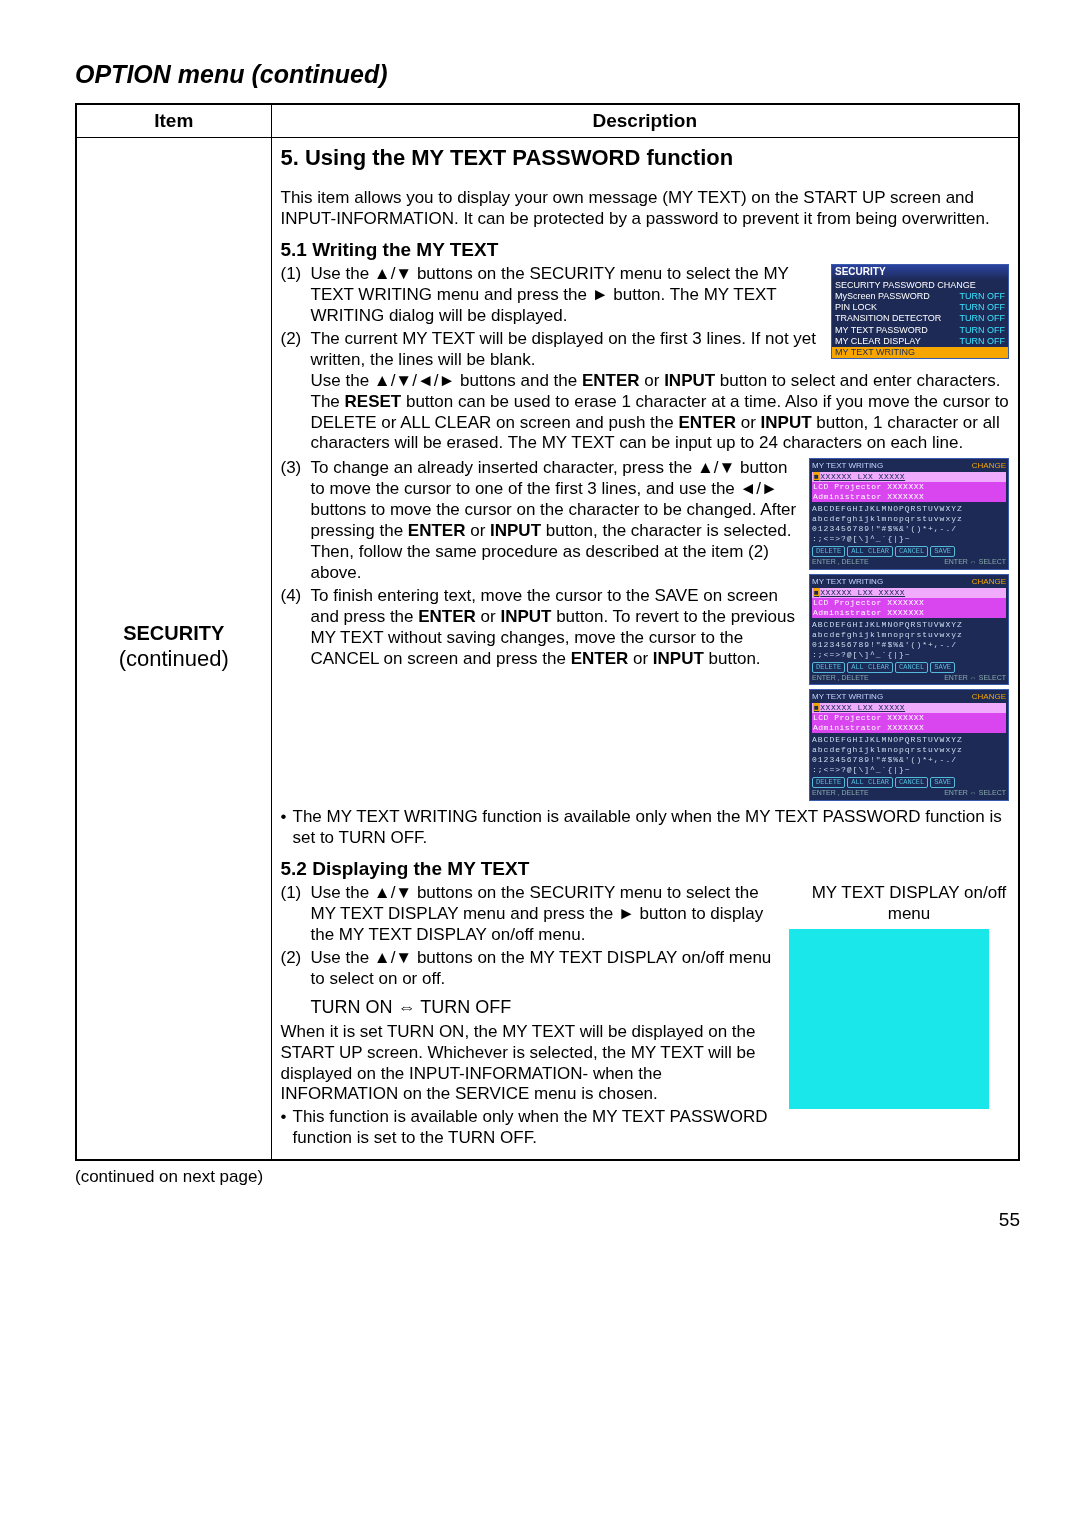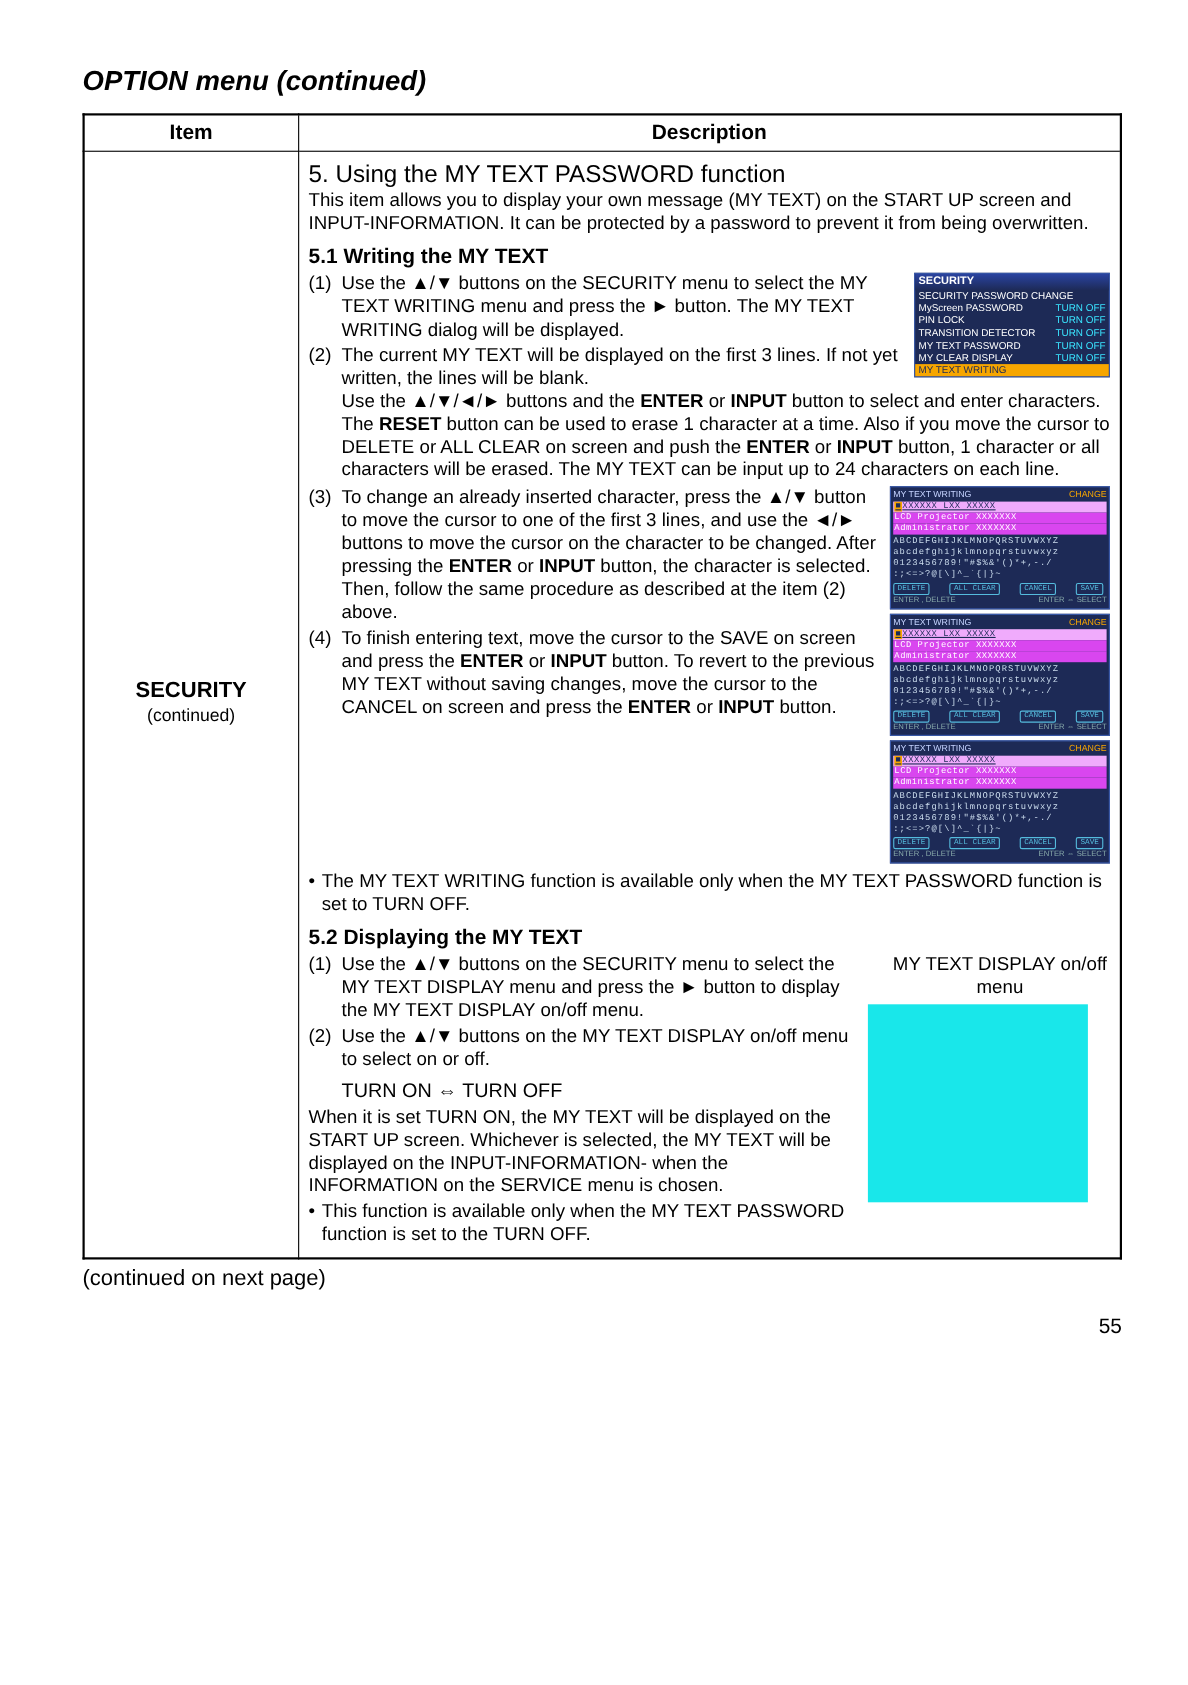--- a/index.html
+++ b/index.html
@@ -62,22 +62,22 @@
     border: 1px solid #000;
     vertical-align: top;
     padding: 6px 9px 10px 9px;
     font-size: 17px;
     line-height: 1.23;
   }
   col.col-item { width: 195px; }
   col.col-desc { }
   .item-cell { text-align: center; vertical-align: middle !important; }
   .item-name { font-weight: bold; font-size: 20px; }
-  .item-sub { font-size: 16px; }
-  .sec-h1 { font-size: 22px; font-weight: normal; margin-bottom: 1px; }
+  .item-sub { font-size: 22px; }
+  .sec-h1 { font-size: 22px; font-weight: bold; margin-bottom: 17px; }
   .sec-h2 { font-size: 19px; font-weight: bold; margin: 8px 0 3px; }
   .step { position: relative; padding-left: 30px; margin: 2px 0; }
   .step .num { position: absolute; left: 0; top: 0; }
   .bullet { position: relative; padding-left: 12px; margin-top: 2px; }
   .bullet::before { content: "•"; position: absolute; left: 0; top: 0; }
   .float-right-block {
     float: right;
     margin-left: 6px;
   }
   .sec-menu {
@@ -110,37 +110,37 @@
     margin-bottom:4px;
     font-family: 'Courier New', monospace;
   }
   .char-dialog .top { display:flex; justify-content:space-between; font-size:8px; color:#c5d3ff; margin-bottom:1px; font-family:Arial,sans-serif; }
   .char-dialog .top .orange { color:#f7a600; }
   .char-dialog .line { background:#d946ef; color:#fff; letter-spacing:0.5px; padding:0 1px; white-space:nowrap; overflow:hidden; }
   .char-dialog .line.hi { background:#f0abfc; color:#1d2a56;text-decoration:underline; }
   .char-dialog .cursor { background:#f7a600; color:#1d2a56; padding:0 1px; }
   .char-dialog .grid { margin:2px 0; letter-spacing:1px; font-size:8px; color:#cde; }
   .char-dialog .grid .row-g { white-space:nowrap; overflow:hidden; }
-  .char-dialog .btns { display:flex; gap:18px; font-size:7px; margin-top:2px; }
+  .char-dialog .btns { display:flex; gap:2px; font-size:7px; margin-top:2px; }
   .char-dialog .btns span { background:#1d2a56; border:1px solid #5bd; color:#5bd; padding:0 3px; border-radius:2px;}
   .char-dialog .foot { display:flex; justify-content:space-between; font-size:7px; color:#8aa; margin-top:1px; font-family:Arial,sans-serif;}
   .cyan-box {
     width: 200px; height: 180px;
     background:#19e7ea;
     margin-top:2px;
   }
   .cyan-caption {
     width: 200px;
     text-align:center;
     font-size:17px;
     margin-bottom:4px;
     margin-left:20px;
   }
   .clearfix::after { content:""; display:block; clear:both; }
-  .cont-note { font-size: 20px; margin-top: 6px; }
+  .cont-note { font-size: 17px; margin-top: 6px; }
   .page-num { text-align: right; font-size: 19px; margin-top: 22px; }
 </style>
 </head>
 <body>
 
 <div class="page">
 
 
   <div class="page-title">OPTION menu (continued)</div>
 

